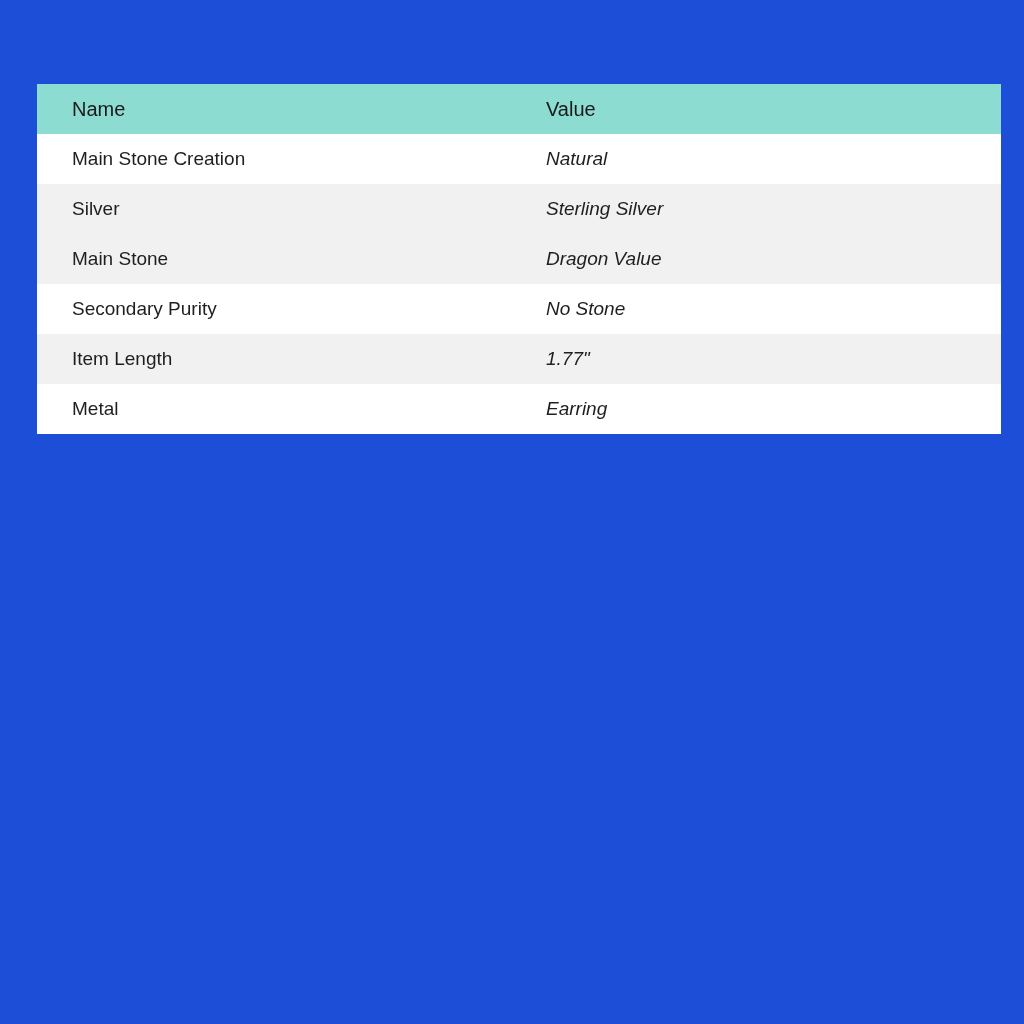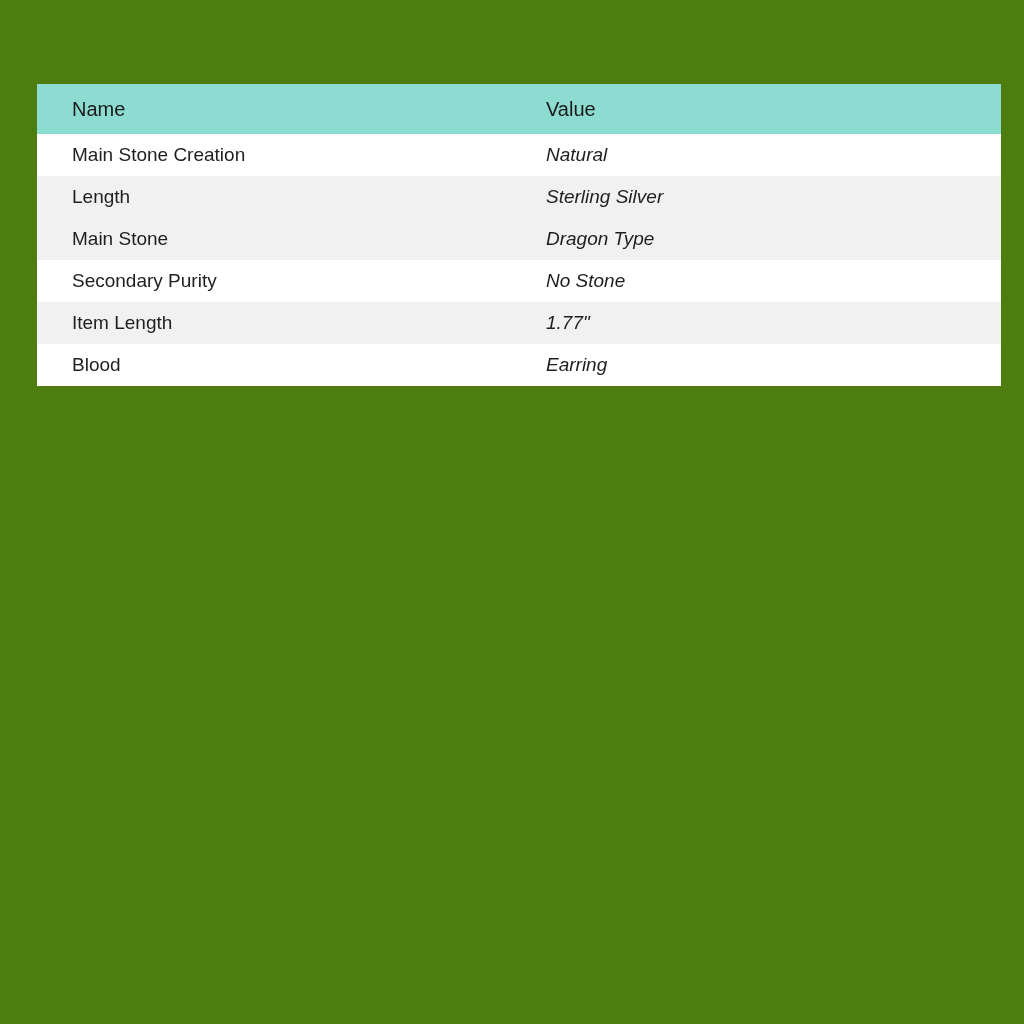--- a/index.html
+++ b/index.html
@@ -7,21 +7,21 @@
     padding: 0;
     width: 1024px;
     height: 1024px;
     background: #ffffff;
     font-family: "Liberation Sans", sans-serif;
   }
   .page {
     position: relative;
     width: 1024px;
     height: 1024px;
-    background: #4d7c0f;
+    background: #1d4ed8;
     box-sizing: border-box;
   }
   .spec-table {
     position: absolute;
     left: 37px;
     top: 84px;
     width: 964px;
     border-collapse: collapse;
     table-layout: fixed;
   }
@@ -39,21 +39,21 @@
     vertical-align: middle;
     border: none;
   }
   .spec-table thead th.value-head {
     padding-left: 22px;
   }
   .spec-table tbody td {
     font-size: 19px;
     color: #1f1f1f;
     font-weight: 400;
-    height: 42px;
+    height: 50px;
     vertical-align: middle;
     padding: 0 0 0 35px;
     border: none;
     background: #ffffff;
   }
   .spec-table tbody td.value-cell {
     padding-left: 22px;
     font-style: italic;
   }
   .spec-table tbody tr.alt td {
@@ -74,34 +74,34 @@
         <th class="name-head">Name</th>
         <th class="value-head">Value</th>
       </tr>
     </thead>
     <tbody>
       <tr>
         <td class="name-cell">Main Stone Creation</td>
         <td class="value-cell">Natural</td>
       </tr>
       <tr class="alt">
-        <td class="name-cell">Length</td>
+        <td class="name-cell">Silver</td>
         <td class="value-cell">Sterling Silver</td>
       </tr>
       <tr class="alt">
         <td class="name-cell">Main Stone</td>
-        <td class="value-cell">Dragon Type</td>
+        <td class="value-cell">Dragon Value</td>
       </tr>
       <tr>
         <td class="name-cell">Secondary Purity</td>
         <td class="value-cell">No Stone</td>
       </tr>
       <tr class="alt">
         <td class="name-cell">Item Length</td>
         <td class="value-cell">1.77"</td>
       </tr>
       <tr>
-        <td class="name-cell">Blood</td>
+        <td class="name-cell">Metal</td>
         <td class="value-cell">Earring</td>
       </tr>
     </tbody>
   </table>
 </div>
 
 </body></html>

